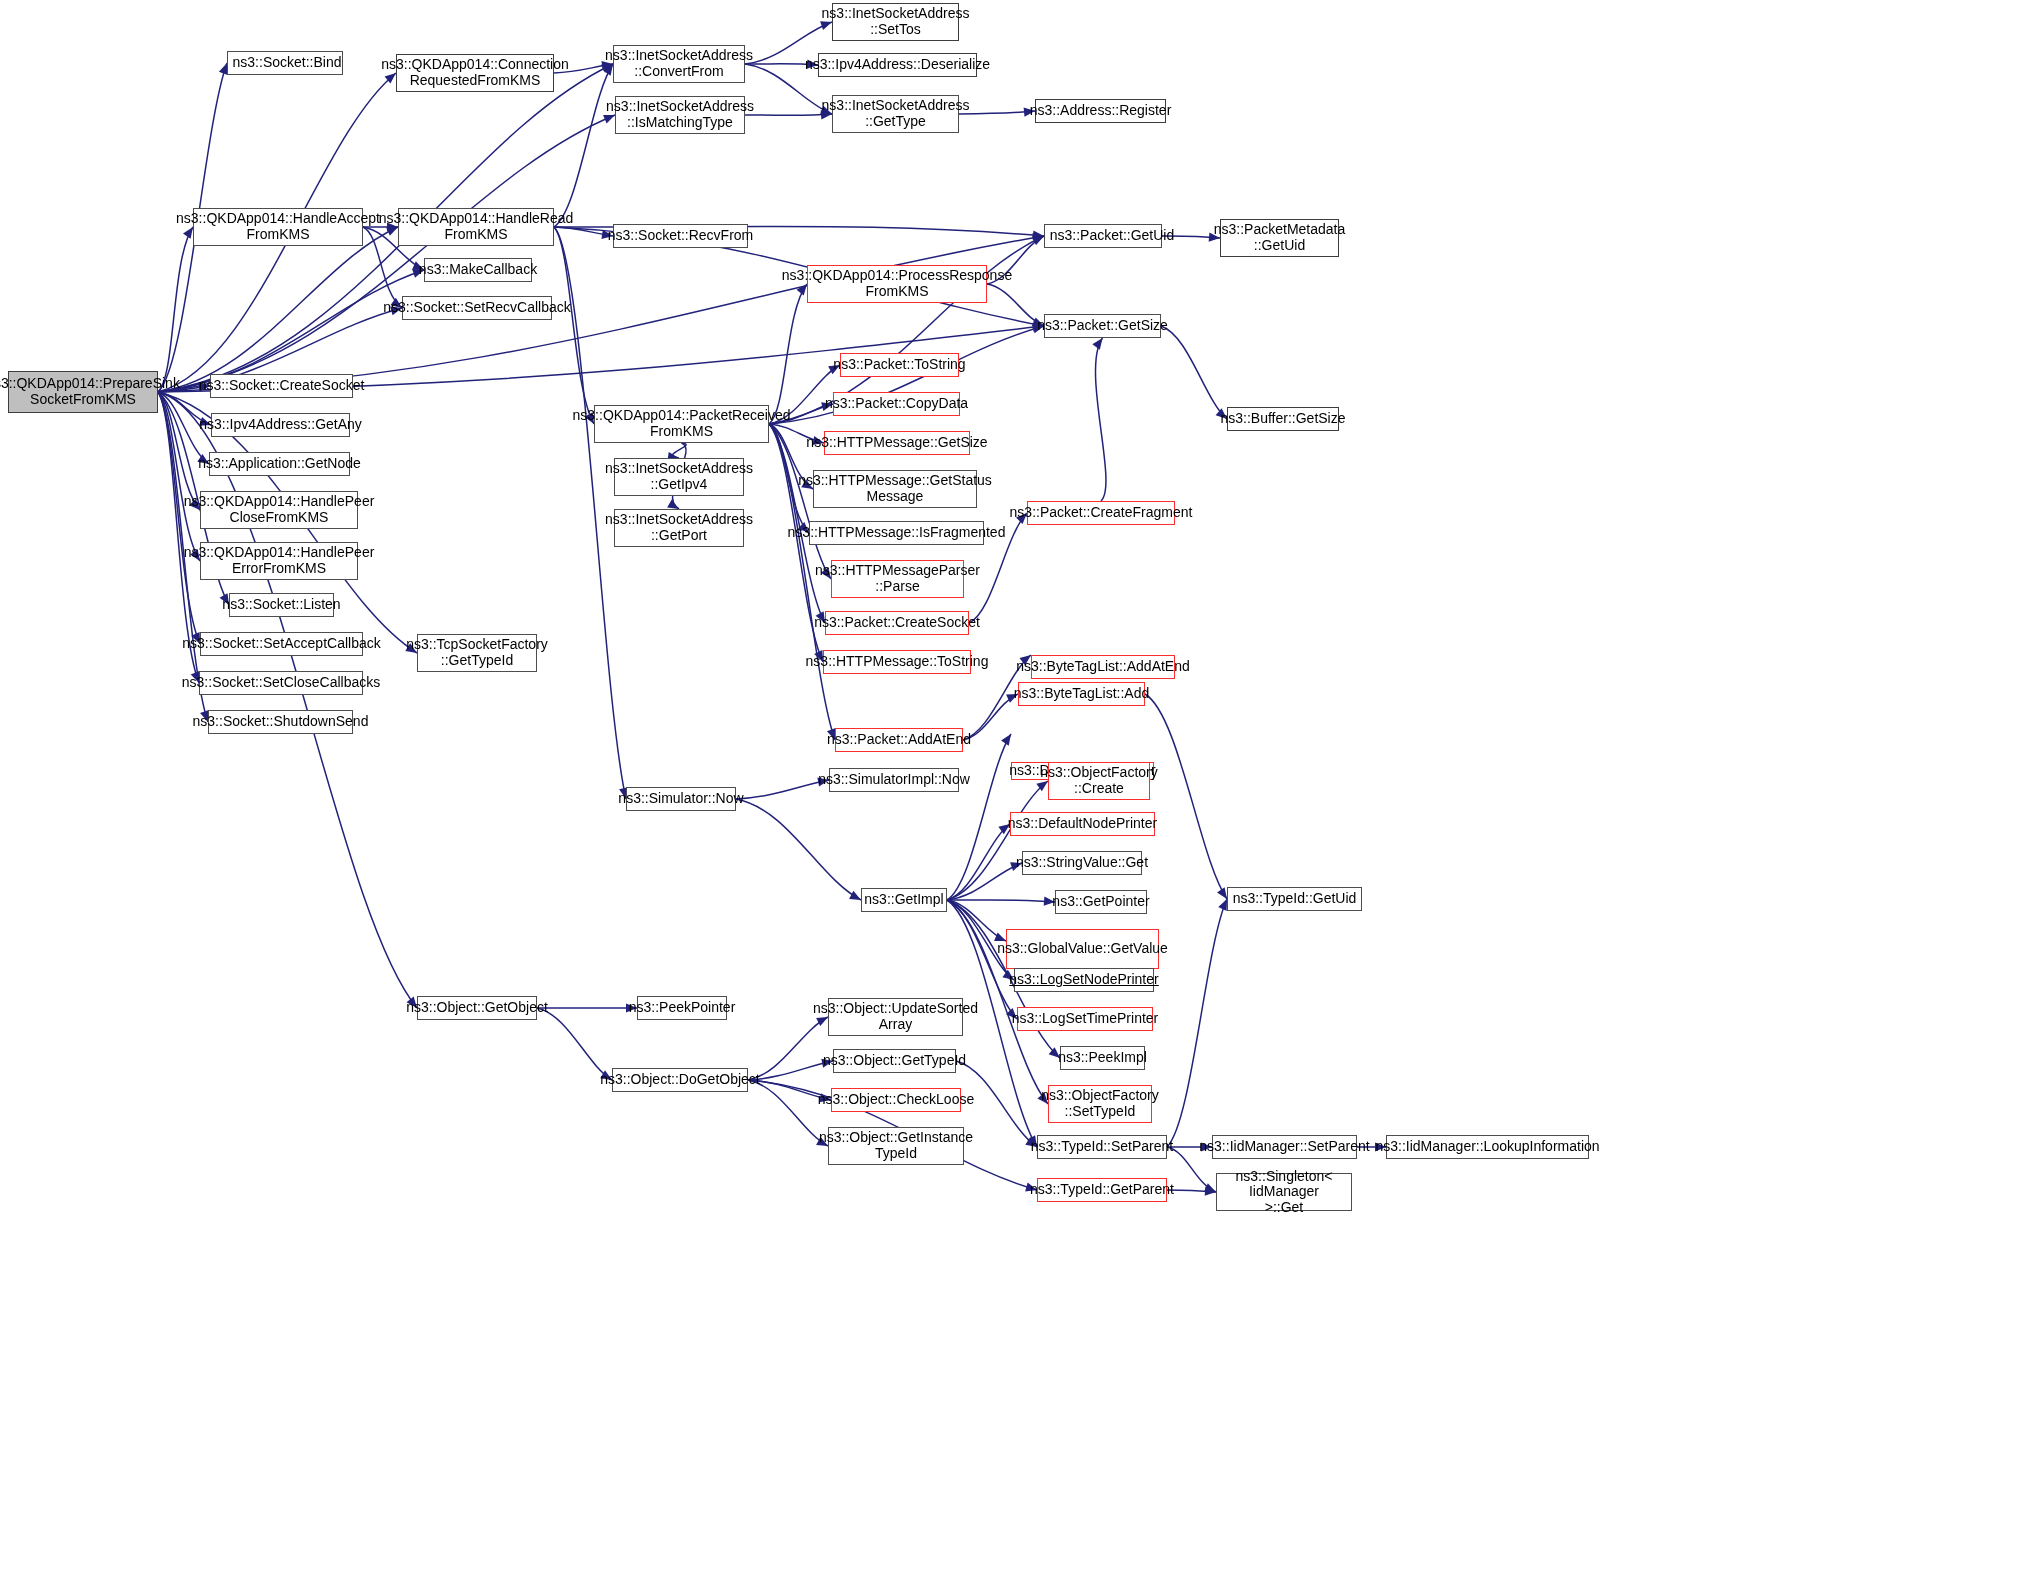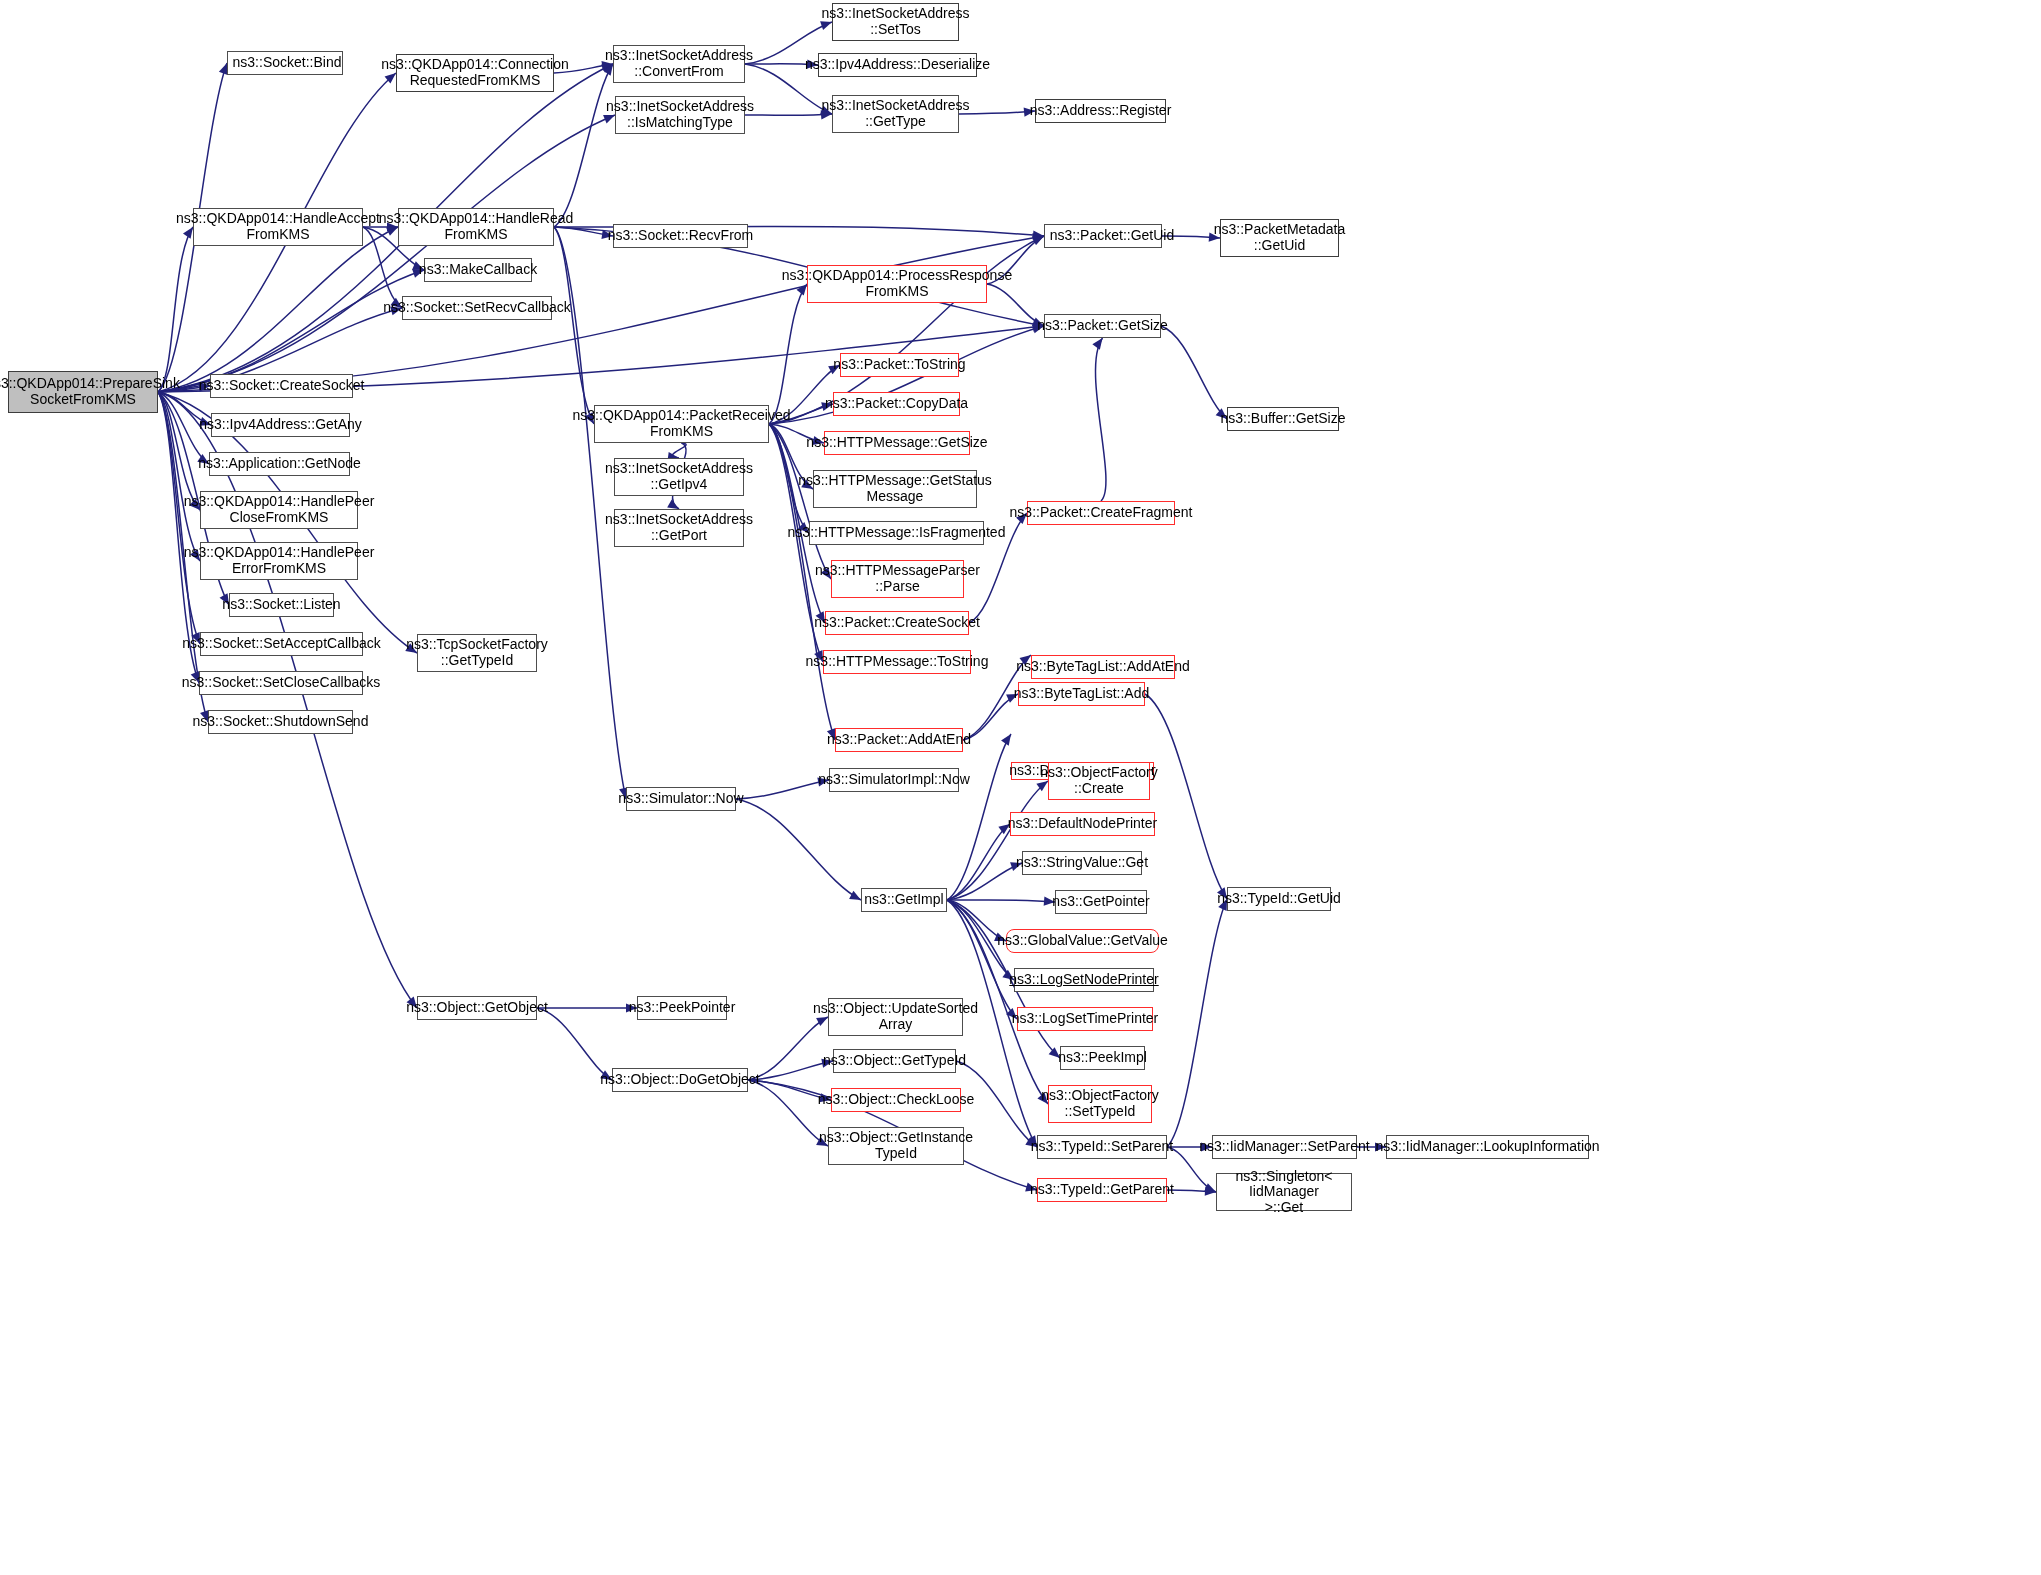--- a/index.html
+++ b/index.html
@@ -243,30 +243,30 @@
       <div class="node red" style="left: 823px; top: 650px; width: 148px; height: 24px;">ns3::HTTPMessage::ToString</div>
       <div class="node red" style="left: 1031px; top: 643px; width: 144px; height: 24px; margin-top: 12px;">ns3::ByteTagList::AddAtEnd</div>
       <div class="node red" style="left: 1018px; top: 682px; width: 127px; height: 24px;">ns3::ByteTagList::Add</div>
       <div class="node red" style="left: 1011px; top: 762px; width: 143px; height: 18px;">ns3::DefaultTimePrinter</div>
       <div class="node red" style="left: 835px; top: 728px; width: 128px; height: 24px;">ns3::Packet::AddAtEnd</div>
       <div class="node red" style="left: 1048px; top: 762px; width: 102px; height: 38px;">ns3::ObjectFactory
 ::Create</div>
       <div class="node red" style="left: 1010px; top: 812px; width: 145px; height: 24px;">ns3::DefaultNodePrinter</div>
       <div class="node thick" style="left: 1022px; top: 851px; width: 120px; height: 24px;">ns3::StringValue::Get</div>
       <div class="node thick" style="left: 1055px; top: 890px; width: 92px; height: 24px;">ns3::GetPointer</div>
-      <div class="node red" style="left: 1006px; top: 929px; width: 153px; height: 24px; border-radius: 8px;">ns3::GlobalValue::GetValue</div>
+      <div class="node red" style="left: 1006px; top: 929px; width: 153px; height: 40px;">ns3::GlobalValue::GetValue</div>
       <div class="node thick" style="left: 1014px; top: 968px; width: 140px; height: 24px; text-decoration: underline;">ns3::LogSetNodePrinter</div>
       <div class="node red" style="left: 1017px; top: 1007px; width: 136px; height: 24px;">ns3::LogSetTimePrinter</div>
       <div class="node thick" style="left: 1060px; top: 1046px; width: 85px; height: 24px;">ns3::PeekImpl</div>
       <div class="node red" style="left: 1048px; top: 1085px; width: 104px; height: 38px;">ns3::ObjectFactory
 ::SetTypeId</div>
       <div class="node thick" style="left: 626px; top: 787px; width: 110px; height: 24px;">ns3::Simulator::Now</div>
       <div class="node thick" style="left: 829px; top: 768px; width: 130px; height: 24px;">ns3::SimulatorImpl::Now</div>
       <div class="node thick" style="left: 861px; top: 888px; width: 86px; height: 24px;">ns3::GetImpl</div>
-      <div class="node thick" style="left: 1227px; top: 887px; width: 104px; height: 24px;">ns3::TypeId::GetUid</div>
+      <div class="node thick" style="left: 1227px; top: 887px; width: 135px; height: 24px;">ns3::TypeId::GetUid</div>
       <div class="node thick" style="left: 417px; top: 634px; width: 120px; height: 38px;">ns3::TcpSocketFactory
 ::GetTypeId</div>
       <div class="node thick" style="left: 417px; top: 996px; width: 120px; height: 24px;">ns3::Object::GetObject</div>
       <div class="node thick" style="left: 637px; top: 996px; width: 90px; height: 24px;">ns3::PeekPointer</div>
       <div class="node thick" style="left: 612px; top: 1068px; width: 136px; height: 24px;">ns3::Object::DoGetObject</div>
       <div class="node thick" style="left: 828px; top: 998px; width: 135px; height: 38px;">ns3::Object::UpdateSorted
 Array</div>
       <div class="node thick" style="left: 833px; top: 1049px; width: 123px; height: 24px;">ns3::Object::GetTypeId</div>
       <div class="node red" style="left: 831px; top: 1088px; width: 130px; height: 24px;">ns3::Object::CheckLoose</div>
       <div class="node thick" style="left: 828px; top: 1127px; width: 136px; height: 38px;">ns3::Object::GetInstance

